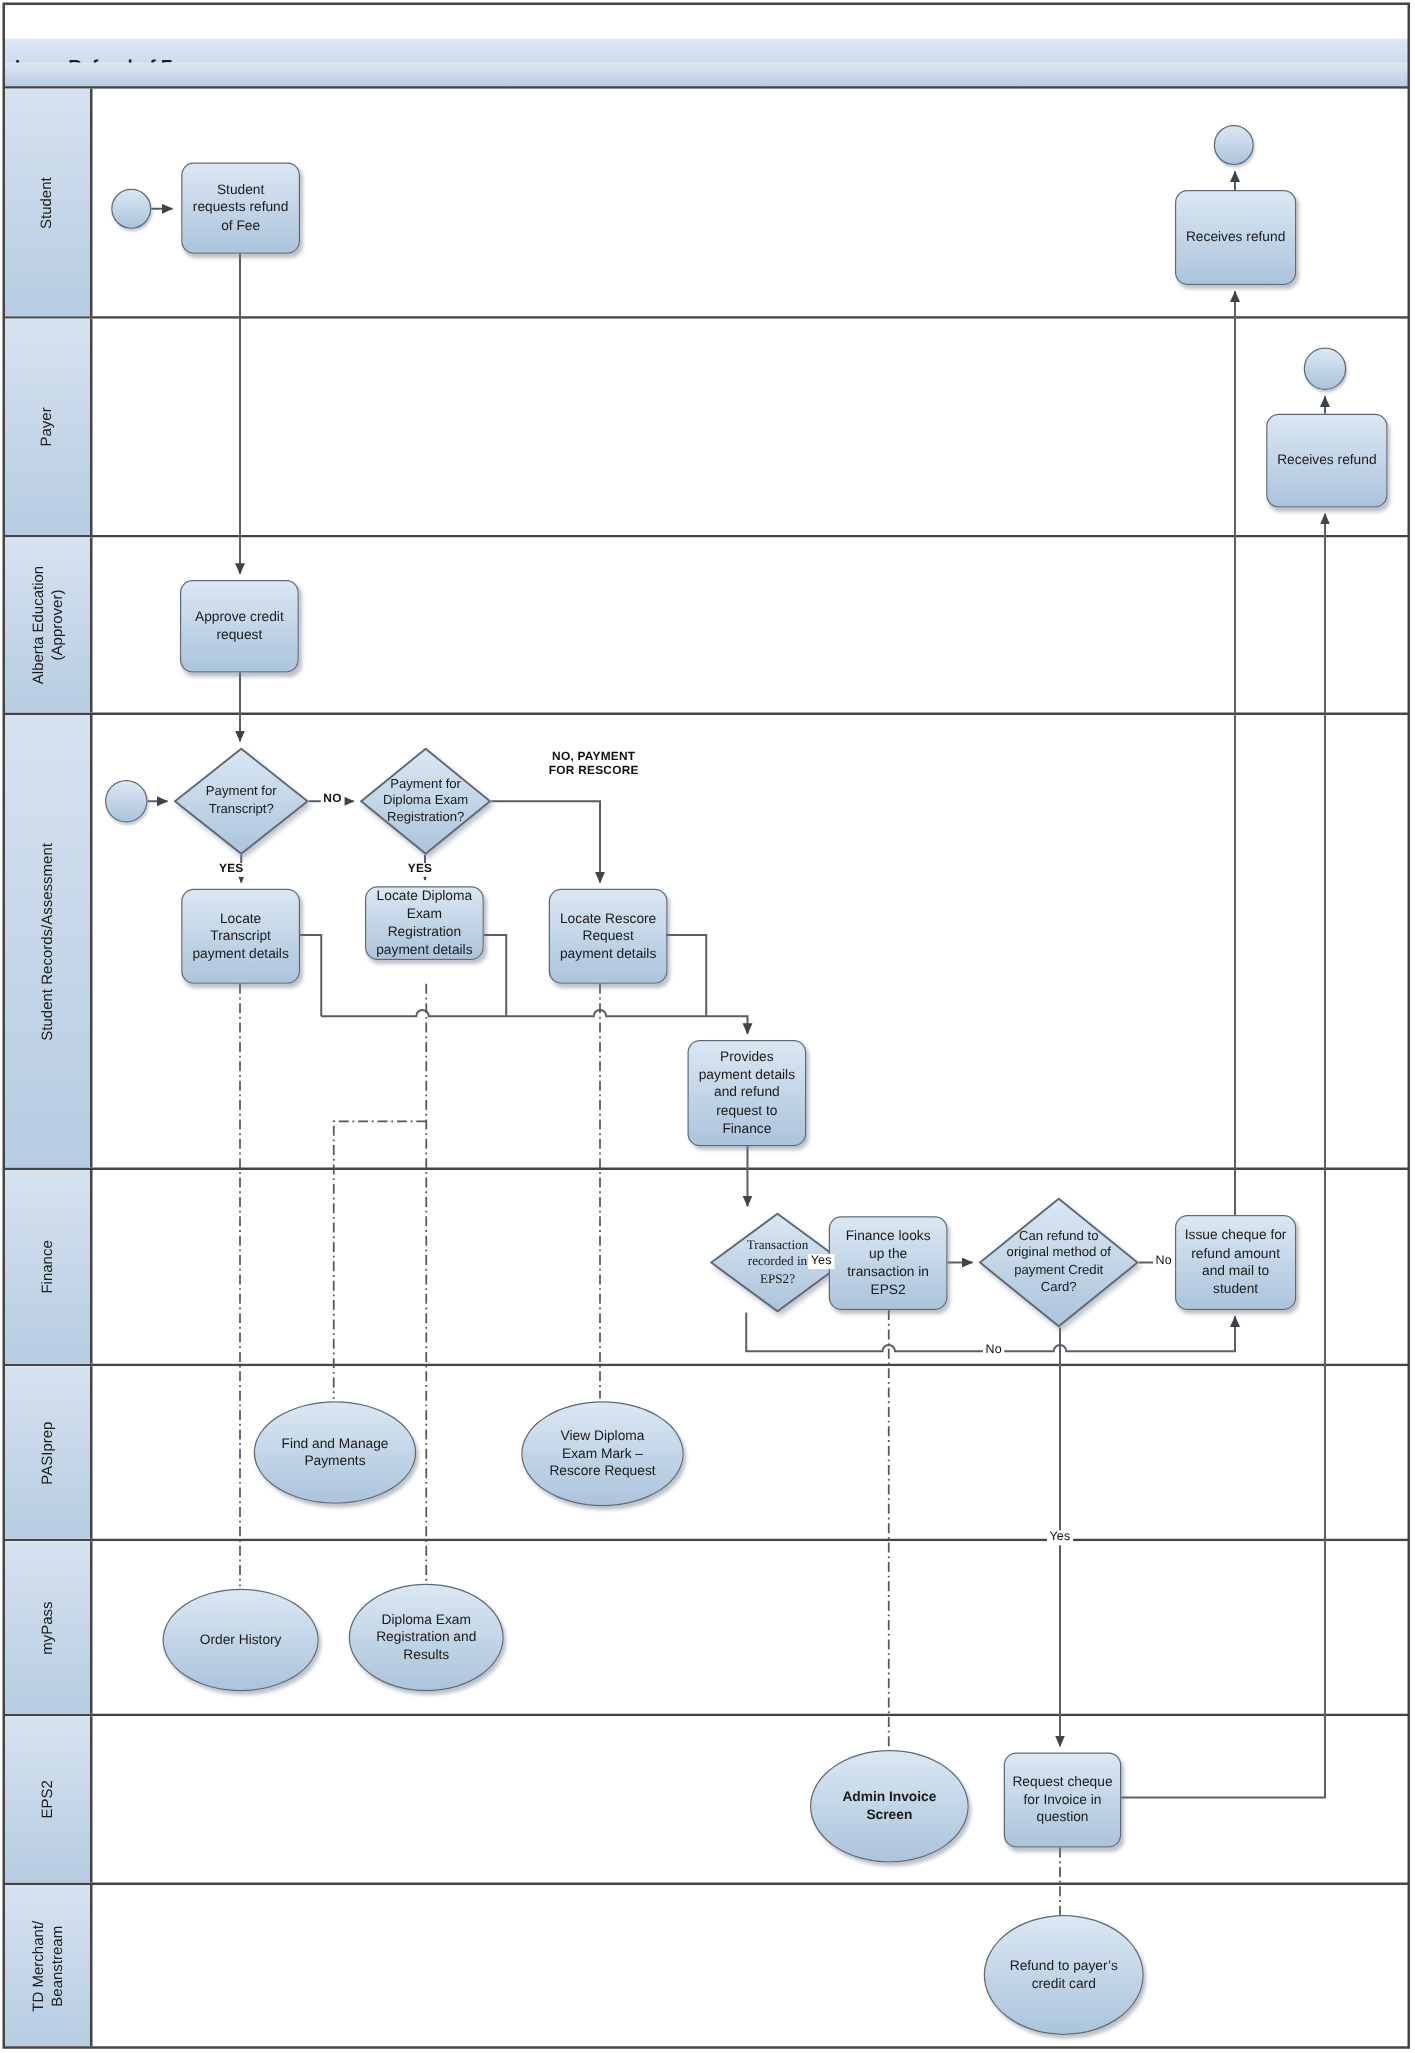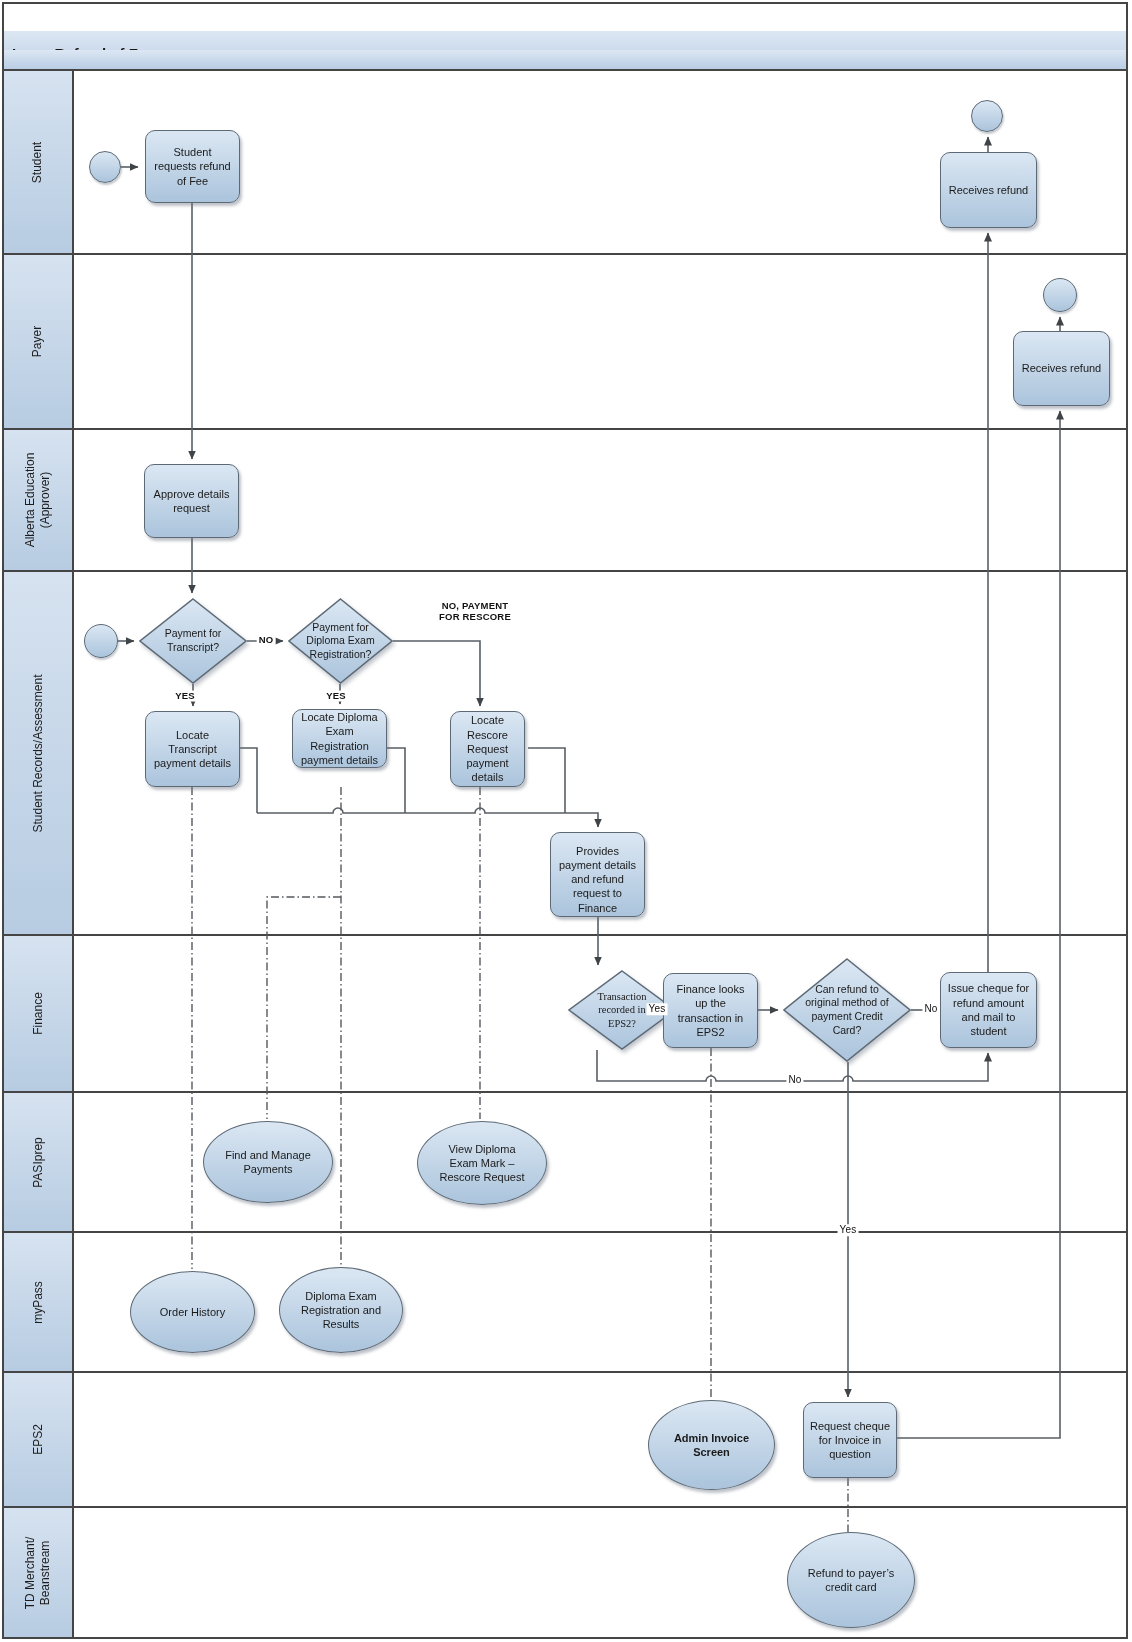--- a/index.html
+++ b/index.html
@@ -180,21 +180,21 @@
     </div>
     <div class="node task" style="left: 940px; top: 152px; width: 97px; height: 76px;">
       <div class="lbl">Receives refund</div>
     </div>
     <div class="node end" style="left: 971px; top: 100px; width: 32px; height: 32px;"></div>
     <div class="node task" style="left: 1013px; top: 331px; width: 97px; height: 75px;">
       <div class="lbl">Receives refund</div>
     </div>
     <div class="node end" style="left: 1043px; top: 278px; width: 34px; height: 34px;"></div>
     <div class="node task" style="left: 144px; top: 464px; width: 95px; height: 74px;">
-      <div class="lbl">Approve details
+      <div class="lbl">Approve credit
 request</div>
     </div>
     <div class="node start" style="left: 84px; top: 624px; width: 34px; height: 34px;"></div>
     <div class="node decision" style="left: 139px; top: 598px; width: 108px; height: 86px;">
       <svg width="108" height="86" viewBox="0 0 108 86">
         <polygon points="54,1 107,43 54,85 1,43" fill="url(#gShape)" stroke="#5d6a76" stroke-width="1.5"></polygon>
       </svg>
       <div class="lbl">Payment for
 Transcript?</div>
     </div>
@@ -210,26 +210,26 @@
       <div class="lbl">Locate
 Transcript
 payment details</div>
     </div>
     <div class="node task" style="left: 292px; top: 709px; width: 95px; height: 59px;">
       <div class="lbl">Locate Diploma
 Exam
 Registration
 payment details</div>
     </div>
-    <div class="node task" style="left: 450px; top: 711px; width: 75px; height: 76px;">
+    <div class="node task" style="left: 439px; top: 711px; width: 95px; height: 76px;">
       <div class="lbl">Locate Rescore
 Request
 payment details</div>
     </div>
-    <div class="node task" style="left: 550px; top: 832px; width: 95px; height: 85px; align-items: flex-end;">
+    <div class="node task" style="left: 550px; top: 832px; width: 95px; height: 85px;">
       <div class="lbl">Provides
 payment details
 and refund
 request to
 Finance</div>
     </div>
     <div class="node decision" style="left: 568px; top: 970px; width: 108px; height: 80px; font-family: Liberation Serif, serif;">
       <svg width="108" height="80" viewBox="0 0 108 80">
         <polygon points="54,1 107,40 54,79 1,40" fill="url(#gShape)" stroke="#5d6a76" stroke-width="1.5"></polygon>
       </svg>

